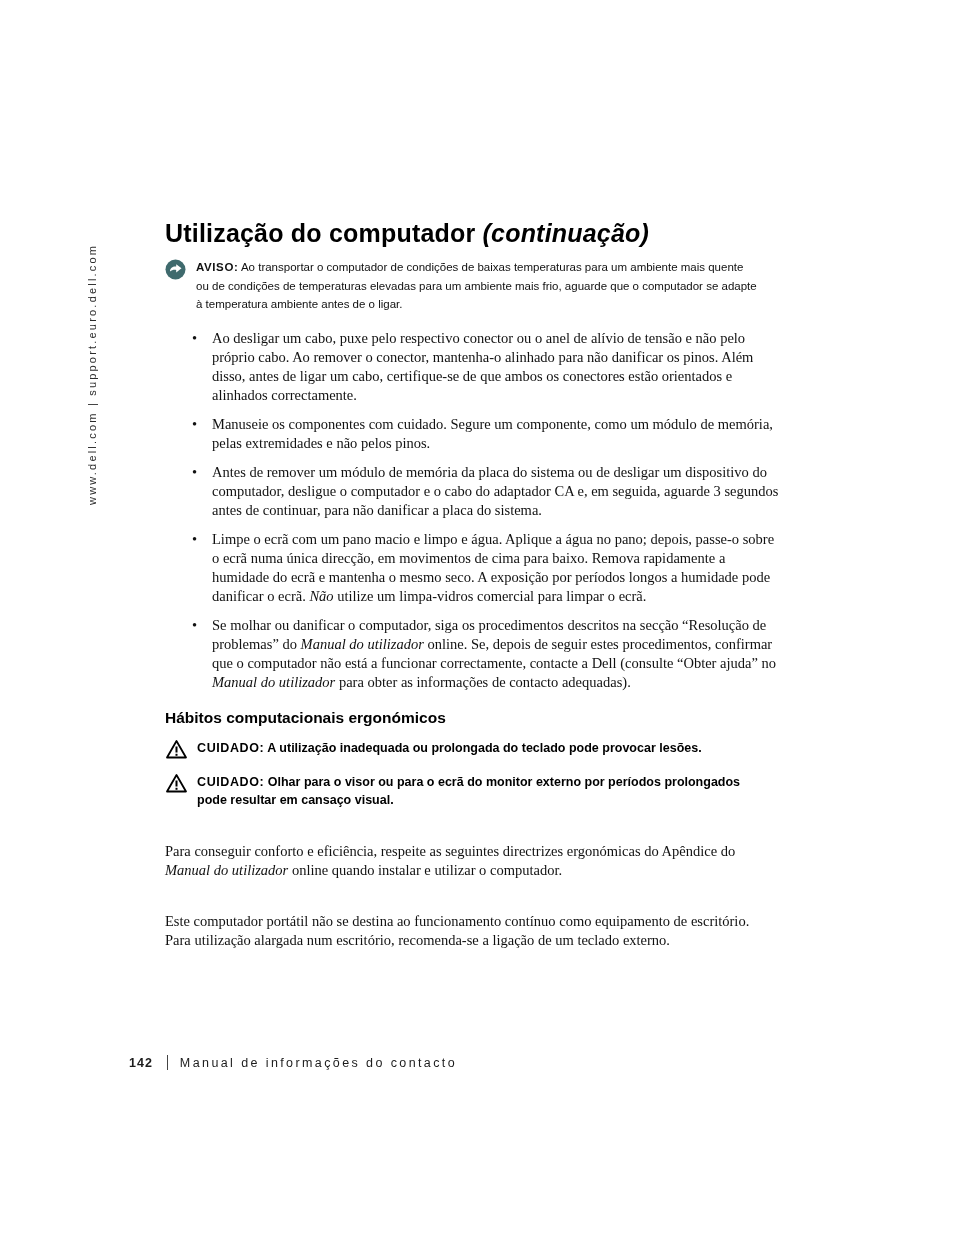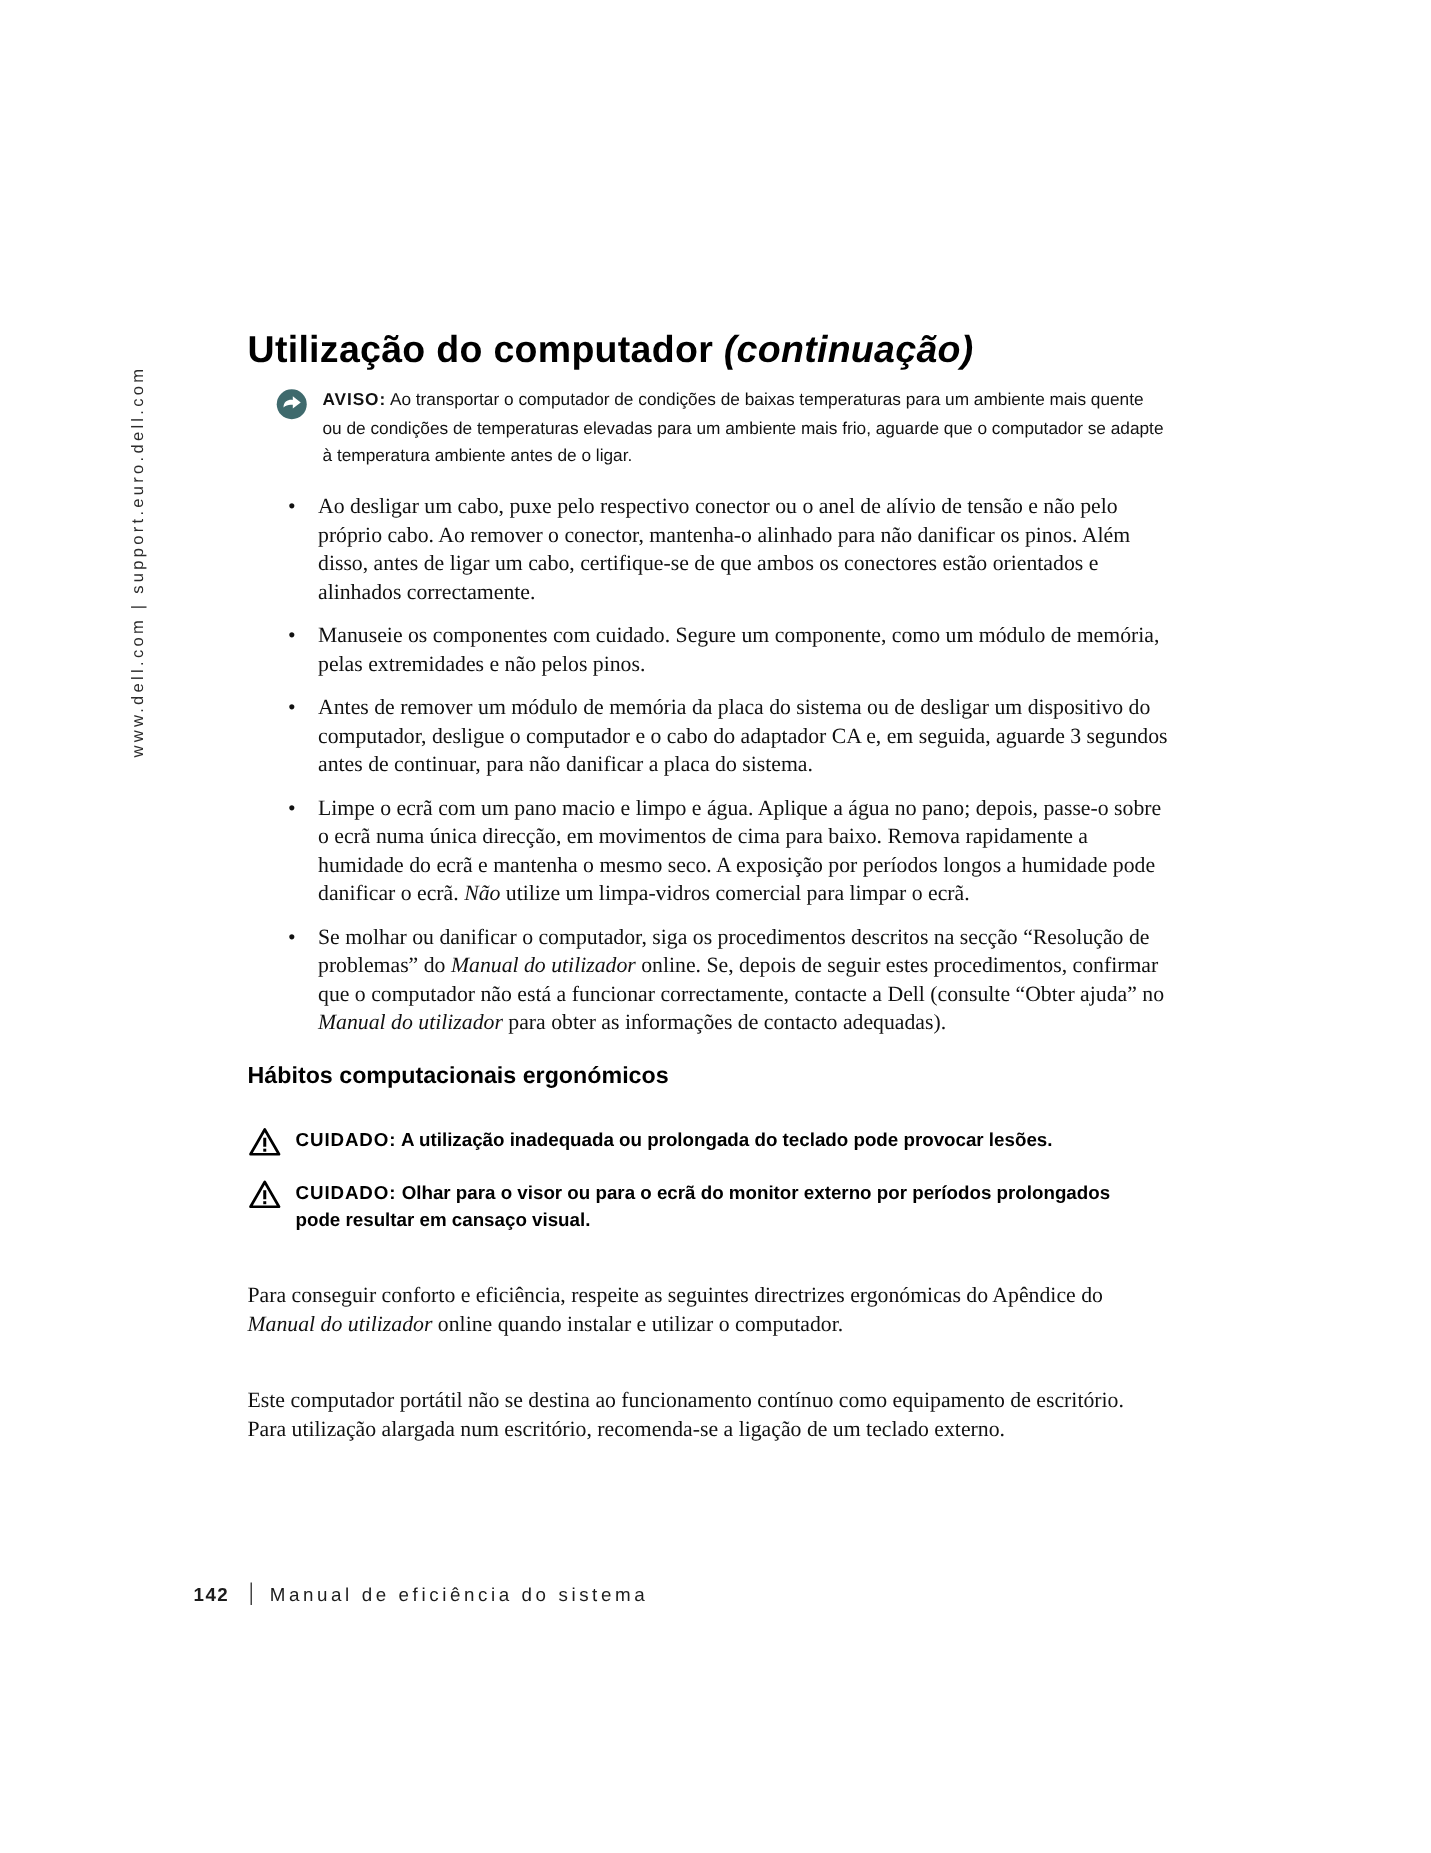--- a/index.html
+++ b/index.html
@@ -41,21 +41,20 @@
     color:#000;
     letter-spacing:0.2px;
   }
   h1.title .cont{font-style:italic;}
 
   .notice{
     display:flex;
     align-items:flex-start;
     gap:10px;
     margin:0 0 14px 0;
-    justify-content:flex-end;
   }
   .notice-icon{flex:0 0 21px;margin-top:1px;}
   .notice-text{
     font-family:"Liberation Sans", sans-serif;
     font-size:11.5px;
     line-height:18.5px;
     color:#111;
     width:562px;
   }
   .notice-text .lbl{font-weight:bold;letter-spacing:0.6px;}
@@ -73,21 +72,21 @@
     width:572px;
   }
   ul.bullets li::before{
     content:"\2022";
     position:absolute;
     left:-20px;
     top:0;
   }
 
   h2.section-heading{
-    margin:17px 0 24px 0;
+    margin:17px 0 12px 0;
     font-family:"Liberation Sans", sans-serif;
     font-size:15.5px;
     font-weight:bold;
     color:#000;
   }
 
   .caution{
     display:flex;
     align-items:flex-start;
     gap:9px;
@@ -182,16 +181,16 @@
     </div>
 
     <p class="para"><span>Para conseguir conforto e eficiência, respeite as seguintes directrizes ergonómicas do Apêndice do </span><span style="font-style: italic;">Manual do utilizador</span><span> online quando instalar e utilizar o computador.</span></p>
     <p class="para"><span>Este computador portátil não se destina ao funcionamento contínuo como equipamento de escritório. Para utilização alargada num escritório, recomenda-se a ligação de um teclado externo.</span></p>
 
   </div>
 
   <div class="footer">
     <span class="page-num">142</span>
     <span class="divider"></span>
-    <span class="footer-label">Manual de eficiência do sistema</span>
+    <span class="footer-label">Manual de informações do contacto</span>
   </div>
 
 </div>
 
 </body></html>

